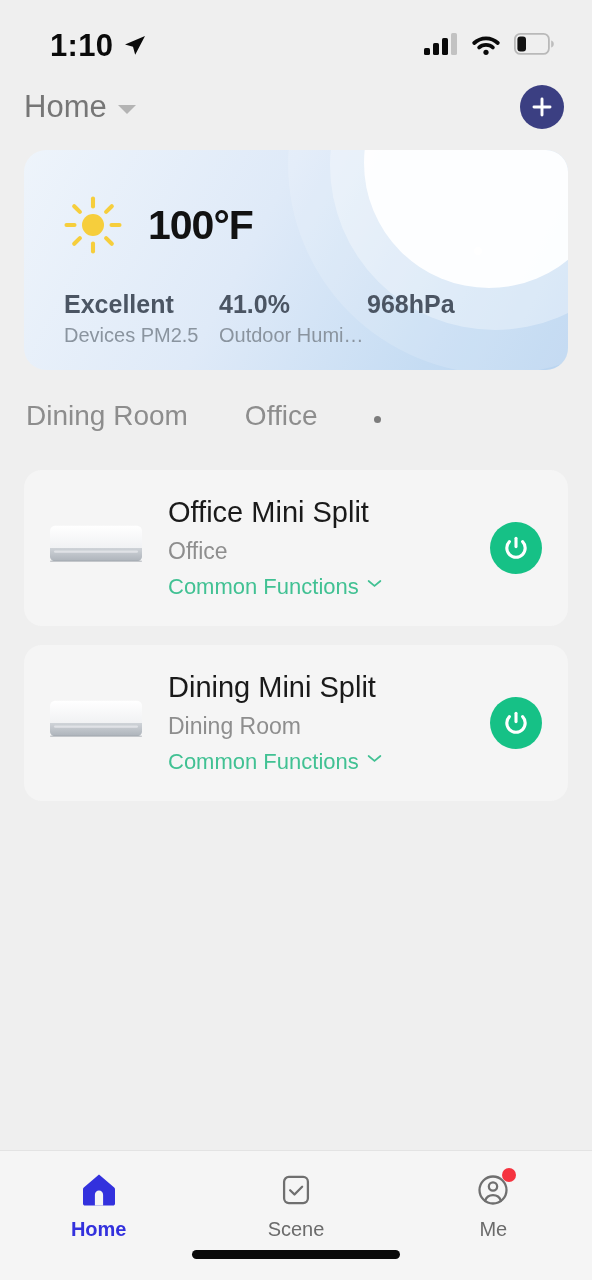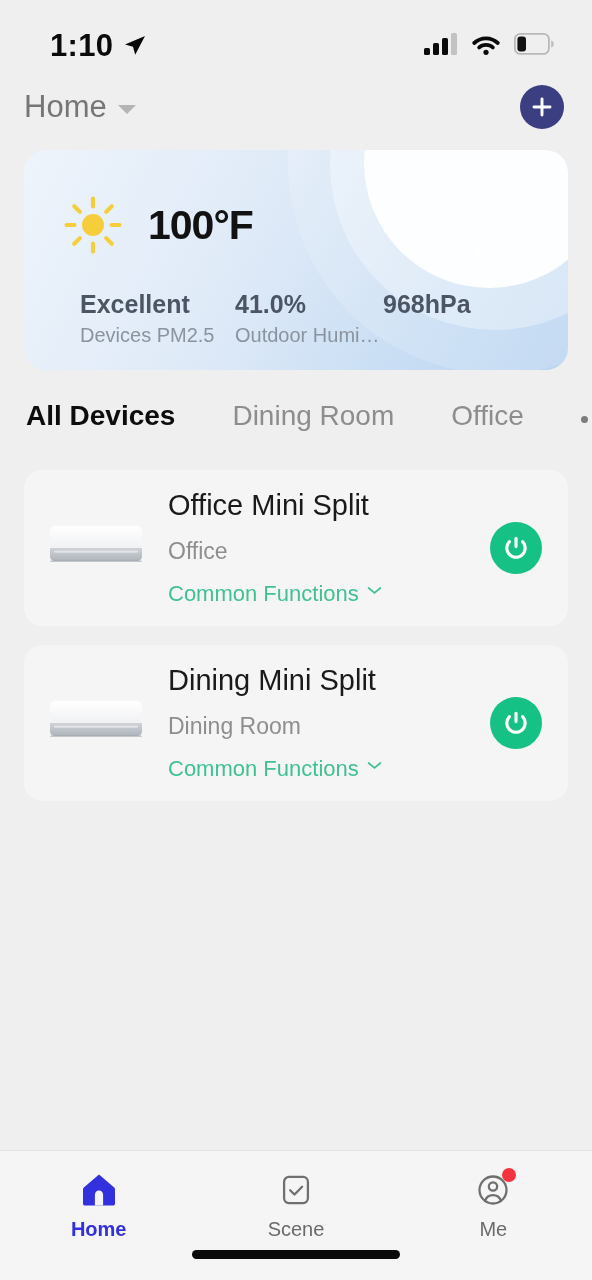--- a/index.html
+++ b/index.html
@@ -47,41 +47,41 @@
   .w-ring1 { width:330px; height:330px; right:-92px; top:-150px; background:rgba(255,255,255,0.33); }
   .w-ring2 { width:420px; height:420px; right:-140px; top:-196px; background:rgba(255,255,255,0.16); }
   .w-bub-b { width:8px; height:8px; left:450px; top:97px; background:rgba(255,255,255,0.95); }
 
   .w-top { position:absolute; left:40px; top:46px; display:flex; align-items:center; gap:26px; }
   .sun-ico { width:58px; height:58px; display:block; }
   .w-temp { font-size:41px; font-weight:bold; color:#121212; letter-spacing:-1px; }
 
   .w-stats { position:absolute; left:40px; top:140px; right:26px; display:flex; }
   .w-stat { display:flex; flex-direction:column; gap:5px; }
-  .w-stat:nth-child(1) { width:155px;margin-left:16px; }
+  .w-stat:nth-child(1) { width:155px; }
   .w-stat:nth-child(2) { width:148px; }
   .w-stat:nth-child(3) { width:150px; }
   .w-val { font-size:25px; font-weight:bold; color:#4b5563; white-space:nowrap; }
   .w-lab { font-size:20px; color:#8a949f; white-space:nowrap; overflow:hidden; text-overflow:ellipsis; }
 
   
   .tabs { display:flex; align-items:center; padding:30px 0 0 26px; gap:0; }
   .tab { font-size:28px; color:#8d8d8d; margin-right:57px; cursor:pointer; white-space:nowrap; }
   .tab.active { color:#0d0d0d; font-weight:bold; }
   .tab-more { display:flex; gap:6px; align-items:center; cursor:pointer; padding-top:6px; }
   .tab-more i { width:7px; height:7px; border-radius:50%; background:#7c7c7c; display:block; }
 
   
   .dev-list { margin-top:38px; padding:0 24px; display:flex; flex-direction:column; gap:19px; }
   .dev-card {
     position:relative; height:156px; background:#f5f5f5; border-radius:18px;
     display:flex; align-items:center; padding:0 26px 0 22px; cursor:pointer;
   }
   .ac-thumb { width:100px; height:62px; flex:0 0 100px; }
-  .dev-info { flex:1; margin-left:22px; display:flex; flex-direction:column; gap:16px; }
+  .dev-info { flex:1; margin-left:22px; display:flex; flex-direction:column; gap:9px; }
   .dev-title { font-size:29px; color:#1a1a1a; }
   .dev-room { font-size:23px; color:#8e8e8e; }
   .dev-fn { display:flex; align-items:flex-start; gap:8px; }
   .dev-fn-label { font-size:22px; color:#41c193; }
   .chev { width:15px; height:9px; display:block; }
   .power-btn {
     width:52px; height:52px; border-radius:50%; background:#16c186;
     display:flex; align-items:center; justify-content:center; flex:0 0 52px; cursor:pointer;
   }
 
@@ -193,21 +193,20 @@
         <span class="w-val">41.0%</span>
         <span class="w-lab">Outdoor Humid...</span>
       </div>
       <div class="w-stat">
         <span class="w-val">968hPa</span>
       </div>
     </div>
   </div>
 
   <div class="tabs">
-    <span class="tab active">All Devices</span>
     <span class="tab">Dining Room</span>
     <span class="tab">Office</span>
     <span class="tab-more">
         <i></i>
       </span>
   </div>
 
   <div class="dev-list">
 
     <div class="dev-card">

